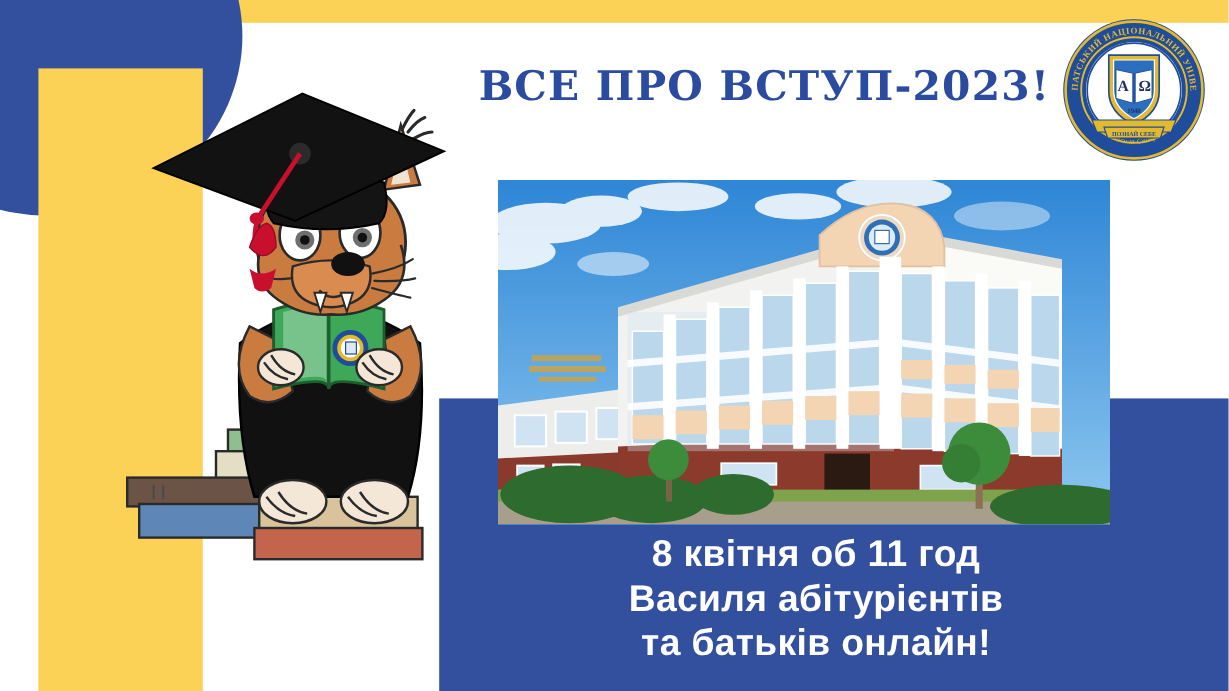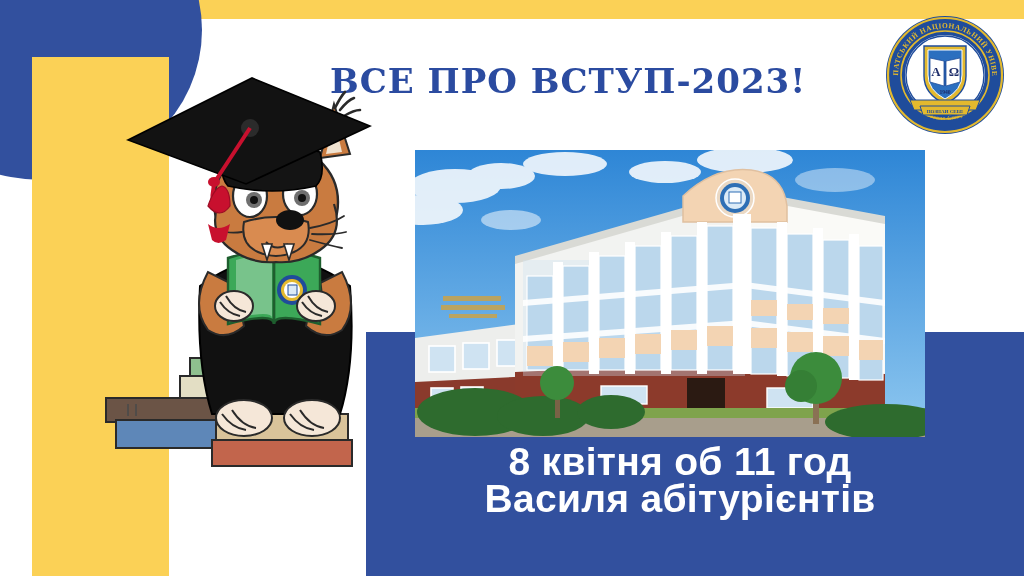--- a/index.html
+++ b/index.html
@@ -29,37 +29,36 @@
   }
   .blue-block{
     position:absolute;left:366px;top:332px;
     width:658px;height:244px;
     background:var(--blue);
   }
 
   
   .title{
     position:absolute;left:330px;top:52px;width:545px;
-    text-align:left;
+    text-align:right;
     font-family:"DejaVu Serif",serif;
     font-weight:700;
     font-size:34px;
     letter-spacing:1px;
     color:var(--title-color);
     white-space:nowrap;
-    margin-top:9px;
   }
 
   
   .caption{
     position:absolute;left:430px;top:443px;width:500px;
     text-align:center;
     color:#ffffff;
     font-weight:700;
-    font-size:39px;
+    font-size:31px;
     line-height:37px;
     letter-spacing:.3px;
   }
   .caption .line{display:block;}
 
   
   .seal{
     position:absolute;left:884px;top:14px;
     width:122px;height:122px;
   }
@@ -388,15 +387,16 @@
         <ellipse cx="110" cy="120" rx="6" ry="5" fill="#C8102E"></ellipse>
         <path d="M104,144 q6,-18 14,-20 q8,2 8,20 q-10,14 -22,0 Z" fill="#C8102E" stroke="#9B0C24" stroke-width="1.2"></path>
         <path d="M104,162 q10,8 22,0 l-4,16 q-8,6 -14,0 Z" fill="#C8102E"></path>
       </g>
     </svg>
   </div>
 
   <div class="caption">
     <span class="line">8 квітня об 11 год</span>
     <span class="line">Василя абітурієнтів</span>
+    <span class="line">та батьків онлайн!</span>
   </div>
 
 </div>
 
 </body></html>

